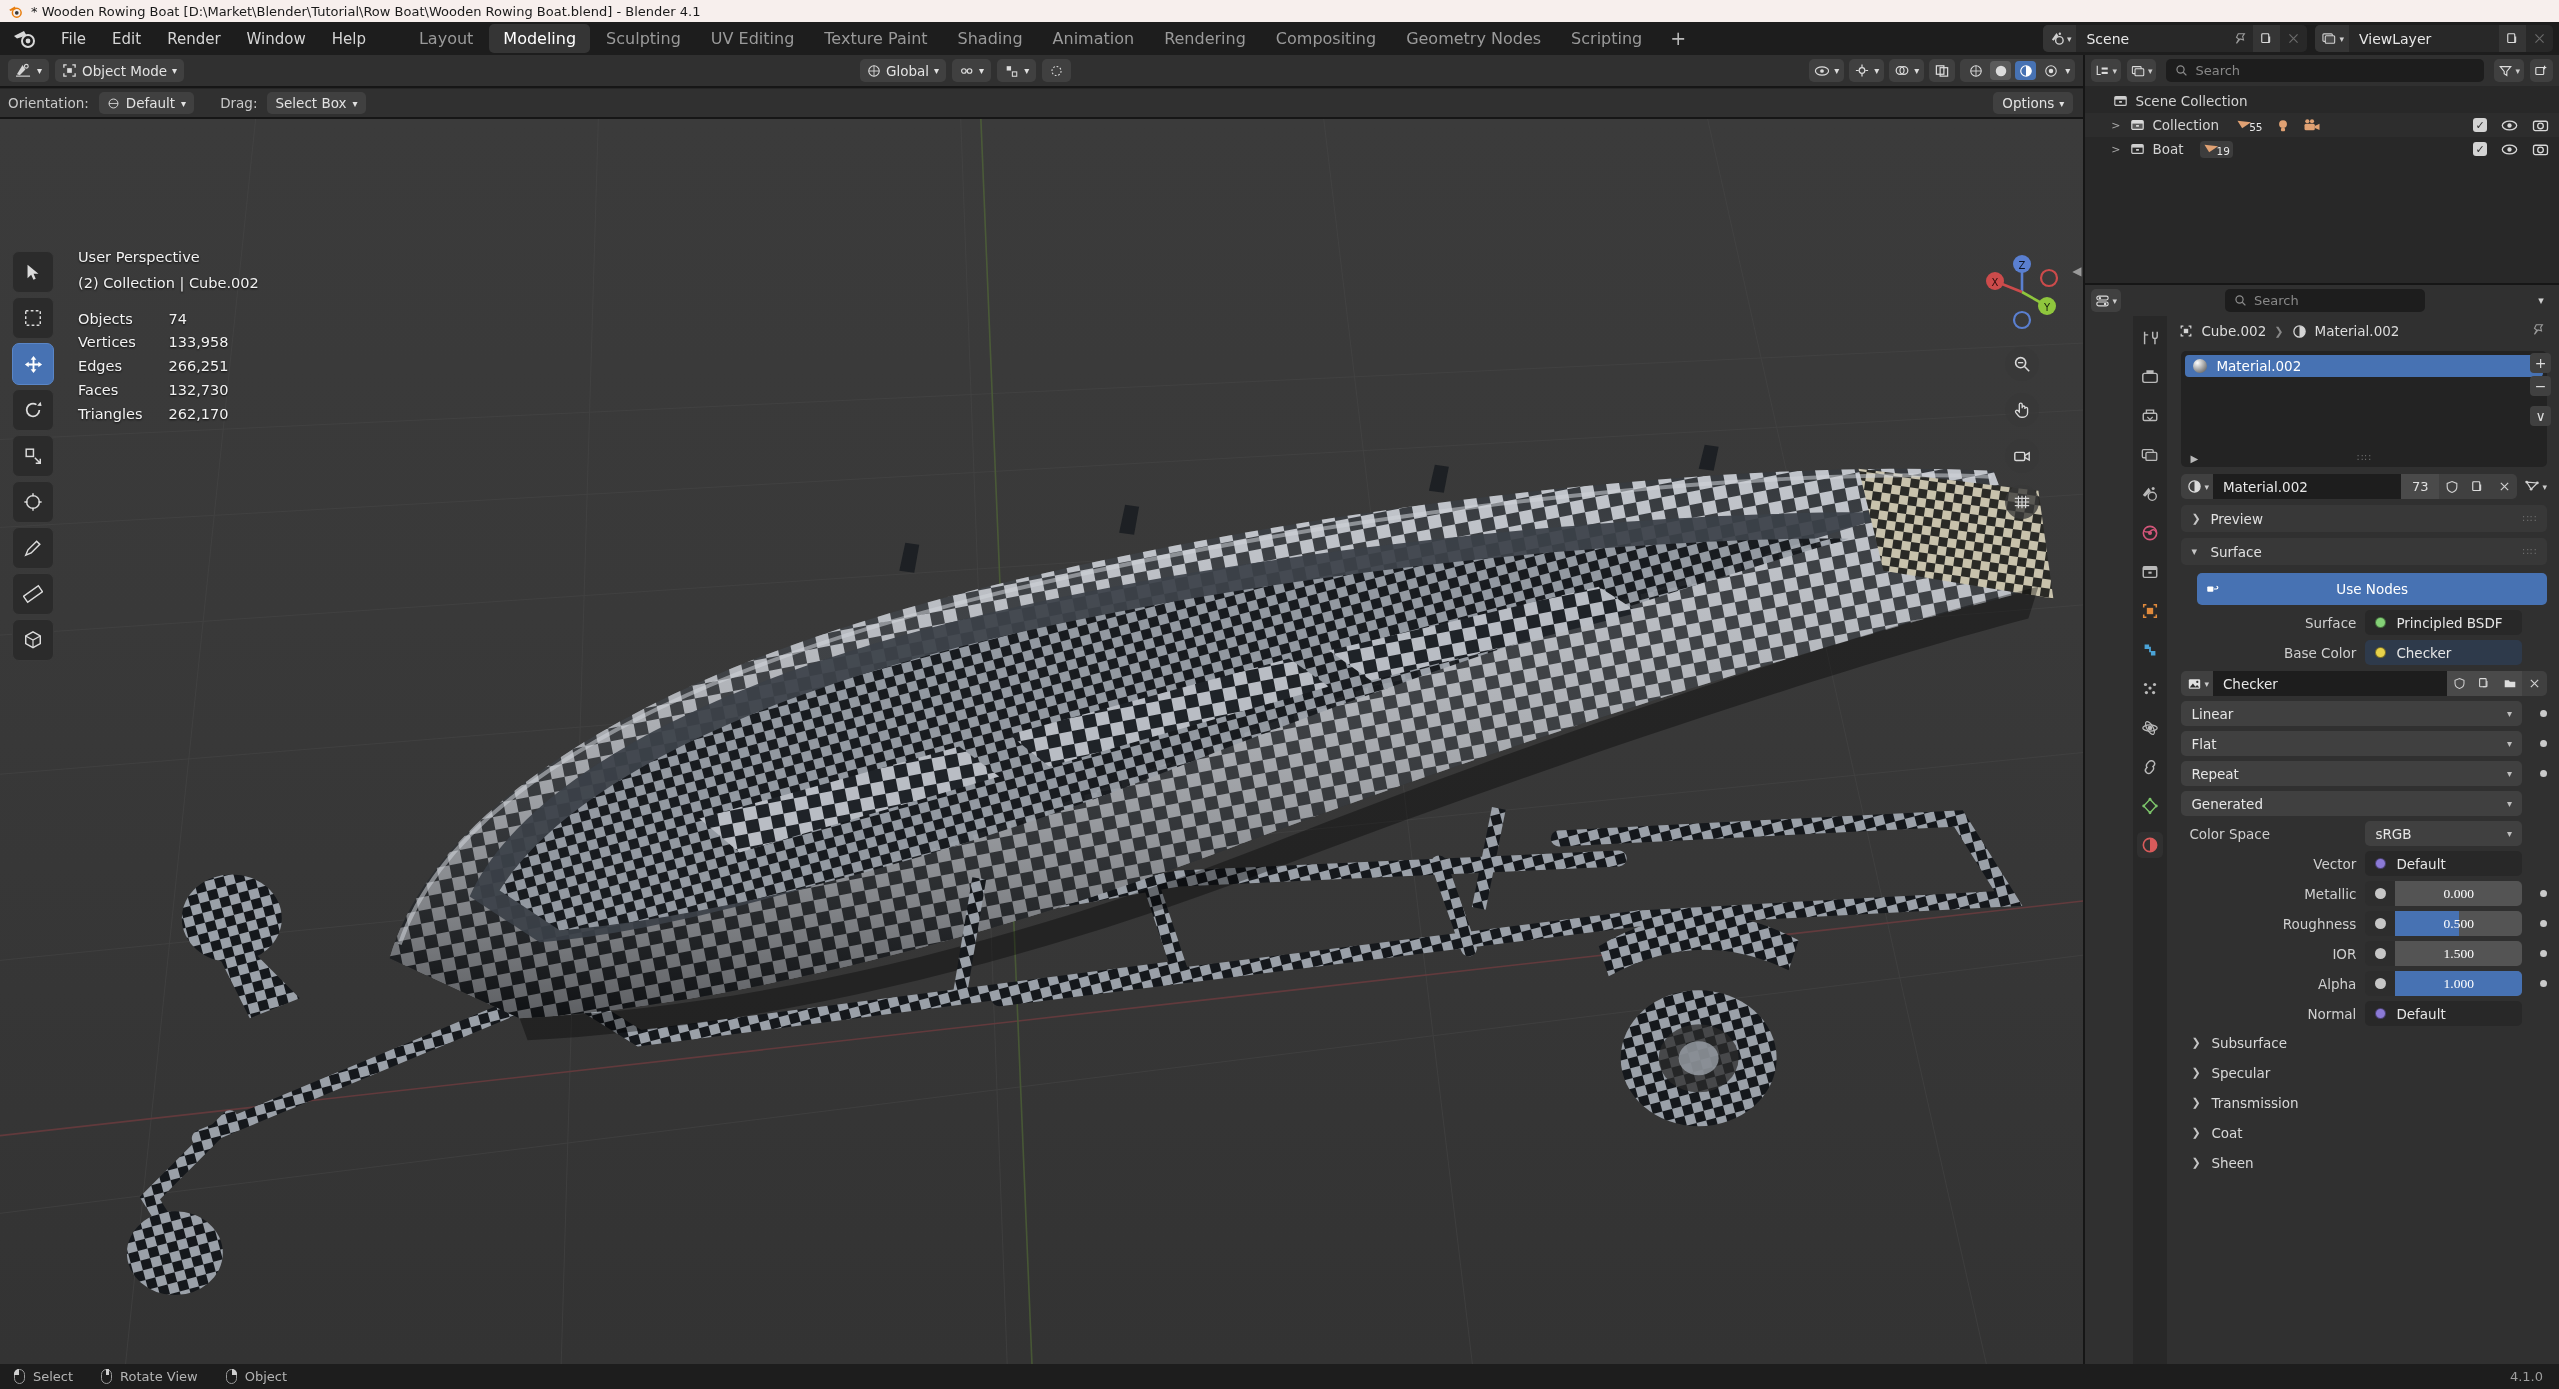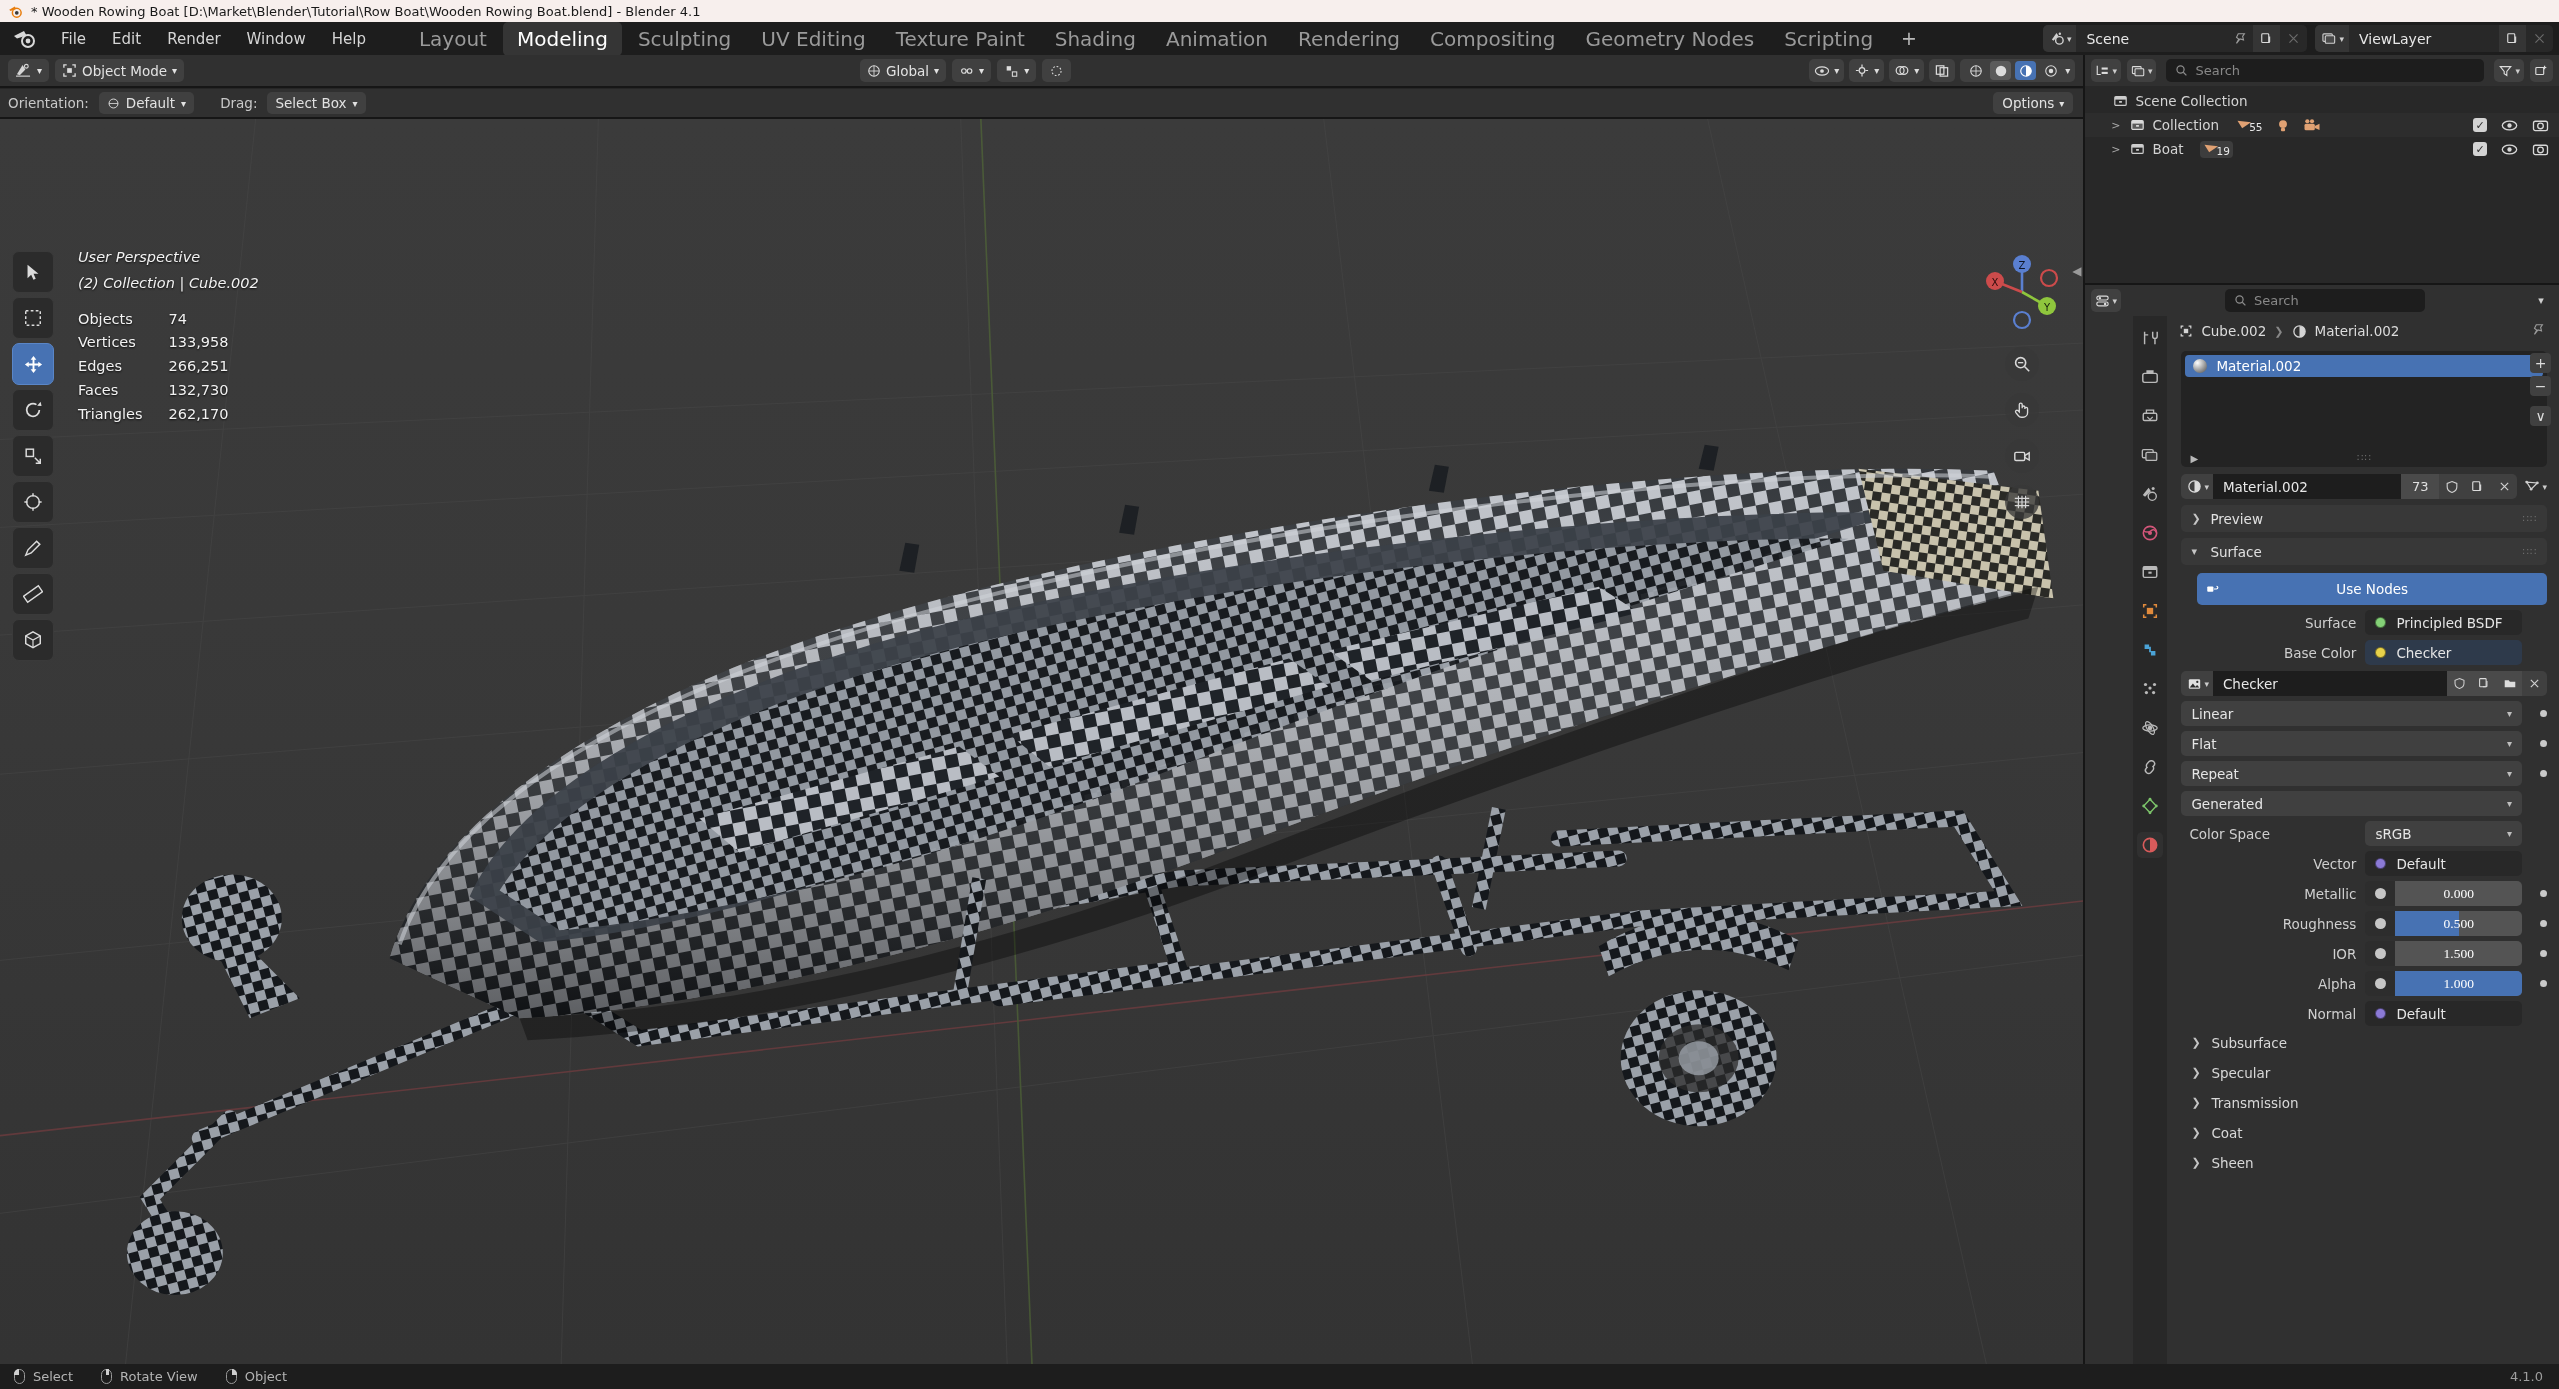--- a/index.html
+++ b/index.html
@@ -25,21 +25,21 @@
     height:33px; background:#1d1d1d; display:flex; align-items:center;
     flex:none; padding-left:12px; gap:0; position:relative;
   }
   .blender-icon{ width:26px;height:26px; display:flex;align-items:center;justify-content:center; margin-right:10px;}
   .menu-item{
     font-size:15px; color:#d6d6d6; padding:4px 13px; border-radius:4px; cursor:default; white-space:nowrap;
   }
   .ws-sep{ width:26px; }
   .ws-tabs{ display:flex; align-items:center; gap:2px; }
   .ws-tab{
-    font-size:20px; color:#9a9a9a; padding:5px 14px; border-radius:5px; white-space:nowrap;
+    font-size:16px; color:#9a9a9a; padding:5px 14px; border-radius:5px; white-space:nowrap;
   }
   .ws-tab.active{ background:#353535; color:#ffffff; }
   .ws-plus{ font-size:19px; color:#b9b9b9; padding:0 12px; line-height:1; }
 
   .topbar-right{
     position:absolute; right:6px; top:3px; display:flex; align-items:center; gap:8px; height:27px;
   }
   .field-group{
     display:flex; align-items:center; height:27px; border-radius:5px; overflow:hidden; background:#282828;
   }
@@ -89,21 +89,21 @@
   .canvas{
     position:relative; flex:1; overflow:hidden;
     background:
       linear-gradient(180deg,#3b3b3b 0%, #393939 40%, #333333 100%);
   }
   .grid-lines{ position:absolute; inset:0; opacity:.5; }
   .stats{
     position:absolute; left:78px; top:128px; font-size:14.5px; color:#f2f2f2;
     text-shadow:0 1px 2px rgba(0,0,0,.8); line-height:1.5;
   }
-  .stats .hdr{ margin-bottom:4px;font-style:italic; }
+  .stats .hdr{ margin-bottom:4px; }
   .stats table{ border-collapse:collapse; margin-top:14px; }
   .stats td{ padding:0 0 2px 0; font-size:14.5px;}
   .stats td.k{ padding-right:26px; }
 
   
   .toolbar{
     position:absolute; left:12px; top:132px; width:42px;
     display:flex; flex-direction:column; gap:4px; z-index:5;
   }
   .tool{

